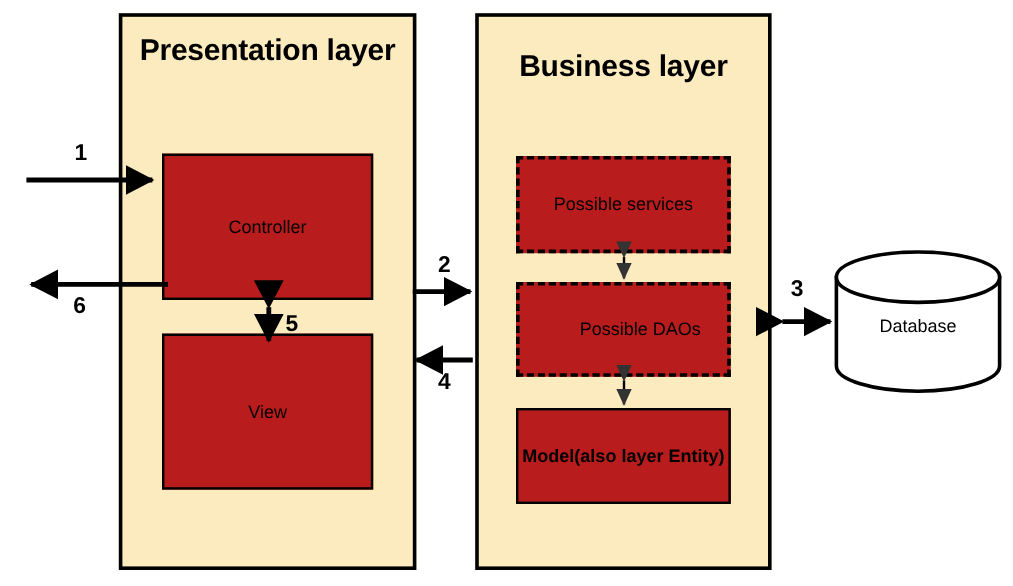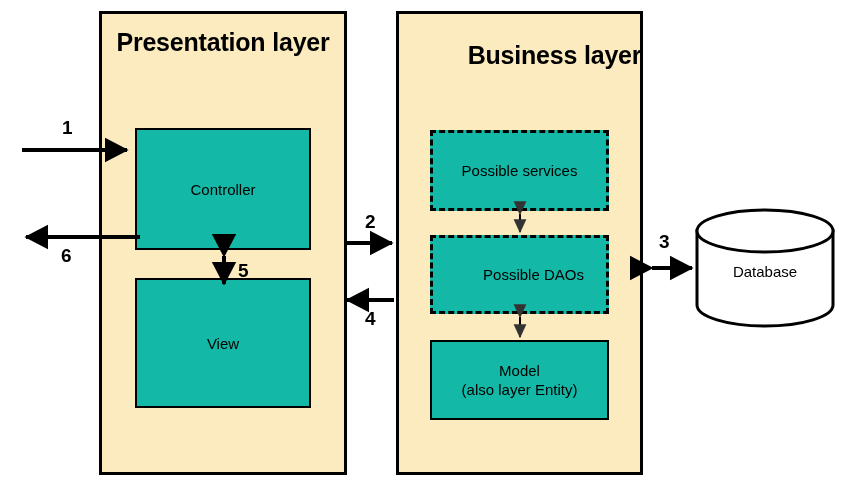--- a/index.html
+++ b/index.html
@@ -4,21 +4,21 @@
 <style>
   html,body{margin:0;padding:0;background:#ffffff;}
   body{width:844px;height:488px;position:relative;overflow:hidden;
        font-family:"Liberation Sans","DejaVu Sans",sans-serif;color:#000;}
   #canvas{position:absolute;left:0;top:0;width:844px;height:348px;}
 
   .layer-panel{position:absolute;background:#fcebbe;border:3px solid #000;box-sizing:border-box;}
   .layer-title{position:absolute;left:0;right:0;text-align:center;
                font-size:25px;font-weight:bold;line-height:29px;letter-spacing:-0.2px;}
 
-  .node{position:absolute;background:#14b8a6;box-sizing:border-box;
+  .node{position:absolute;background:#b91c1c;box-sizing:border-box;
         display:flex;align-items:center;justify-content:center;text-align:center;
         font-size:15px;line-height:19px;}
   .node.solid{border:2px solid #000;}
   .node.dashed{border:3px dashed #000;}
 
   .label-num{position:absolute;font-size:19px;font-weight:bold;line-height:19px;}
 
   svg#overlay{position:absolute;left:0;top:0;width:844px;height:488px;pointer-events:none;}
   .ln{stroke:#000;fill:none;}
   .thick{stroke-width:4;}
@@ -32,41 +32,41 @@
 <div id="canvas">
 
   <div class="layer-panel" style="left:99px;top:11px;width:248px;height:464px;">
   </div>
   <div class="layer-title" style="left:99px;top:28px;width:248px;">
     <div>Presentation layer</div>
   </div>
 
   <div class="layer-panel" style="left:396px;top:11px;width:247px;height:464px;">
   </div>
-  <div class="layer-title" style="left:396px;top:41px;width:247px;margin-left:35px;">
+  <div class="layer-title" style="left:396px;top:41px;width:247px;">
     <div>Business layer</div>
   </div>
 
   <div class="node solid" style="left:135px;top:128px;width:176px;height:122px;">
     <span>Controller</span>
   </div>
 
   <div class="node solid" style="left:135px;top:278px;width:176px;height:130px;">
     <span>View</span>
   </div>
 
   <div class="node dashed" style="left:430px;top:130px;width:179px;height:81px;">
     <span>Possible services</span>
   </div>
 
   <div class="node dashed" style="left:430px;top:235px;width:179px;height:79px;padding-left:28px;">
     <span>Possible DAOs</span>
   </div>
 
-  <div class="node solid" style="left:430px;top:340px;width:179px;height:80px;flex-direction:column;">
+  <div class="node solid" style="left:430px;top:340px;width:179px;height:80px;flex-direction:row;font-weight:bold;">
     <span>Model</span>
     <span>(also layer Entity)</span>
   </div>
 
   <div class="label-num" style="left:62px;top:118px;">1</div>
   <div class="label-num" style="left:61px;top:246px;">6</div>
   <div class="label-num" style="left:365px;top:212px;">2</div>
   <div class="label-num" style="left:365px;top:309px;">4</div>
   <div class="label-num" style="left:238px;top:261px;">5</div>
   <div class="label-num" style="left:659px;top:232px;">3</div>

